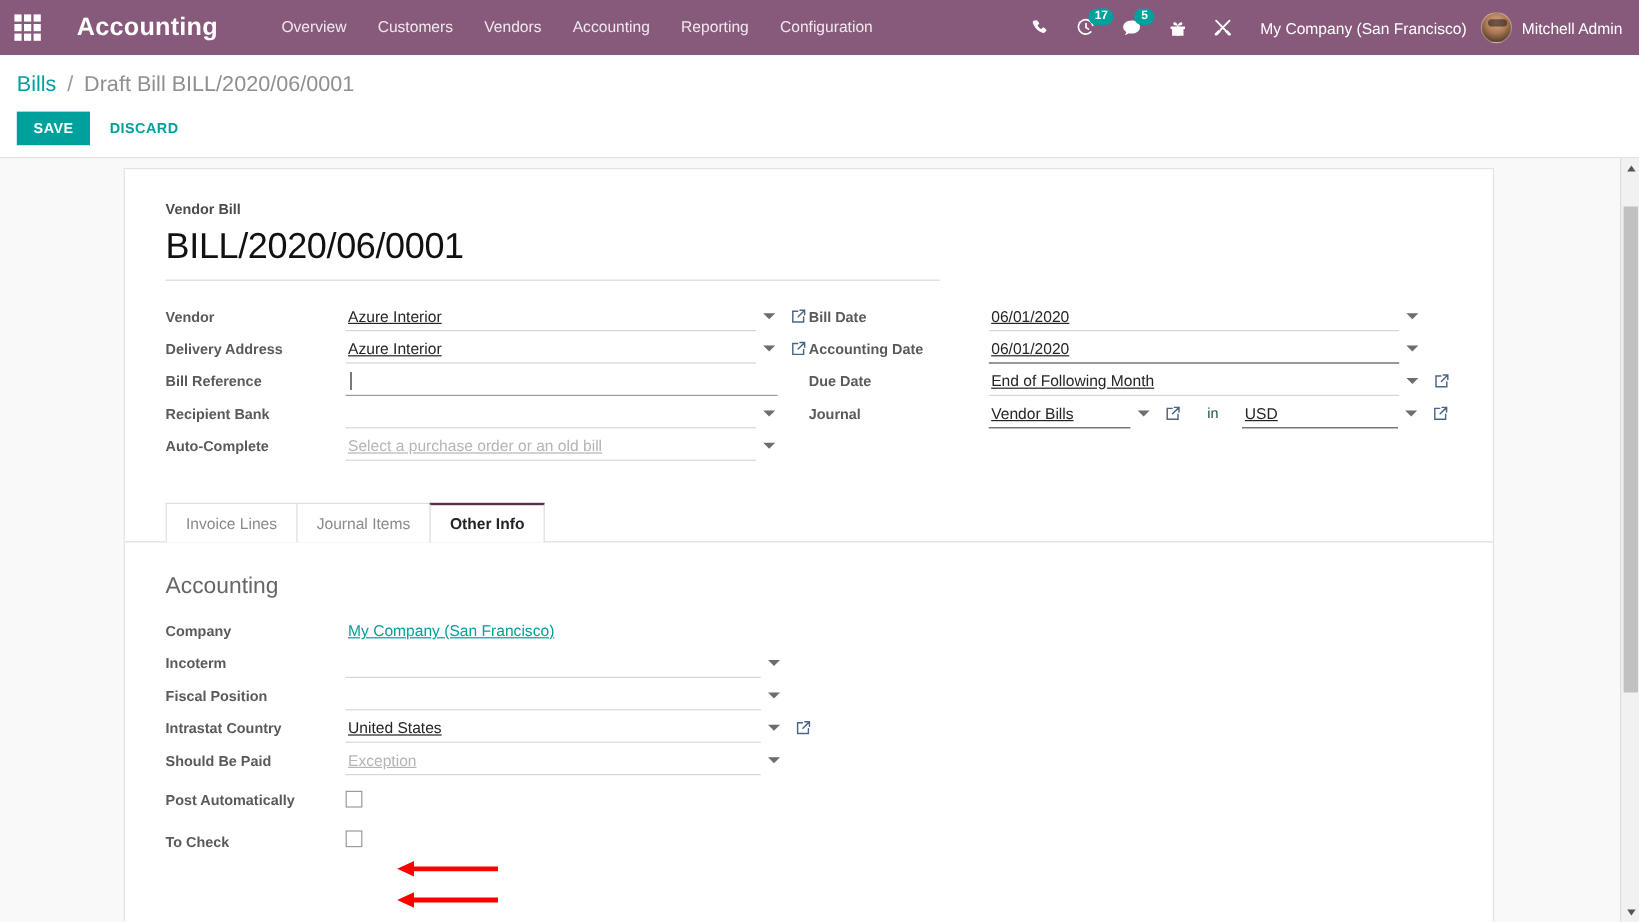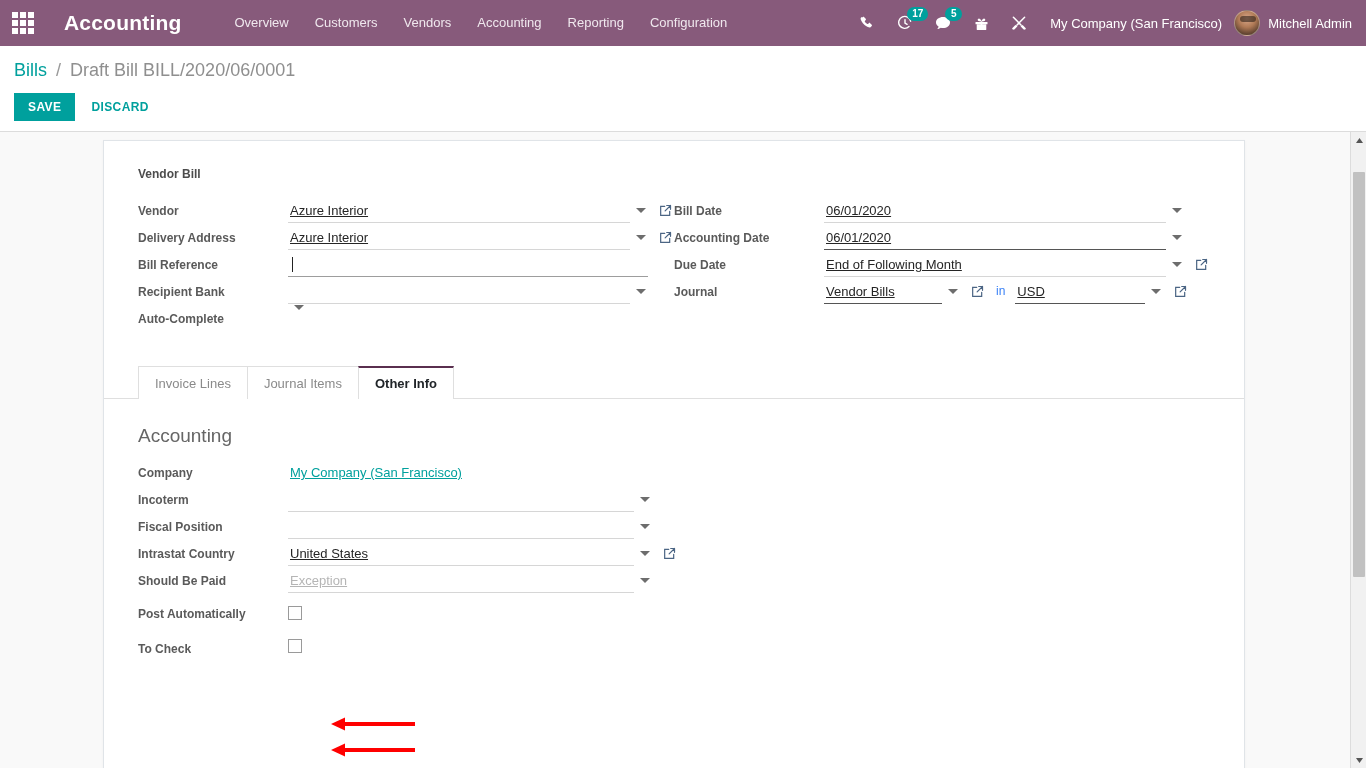--- a/index.html
+++ b/index.html
@@ -176,21 +176,21 @@
     border-top: 5px solid #6d6d6d;
     margin-left: 6px; margin-right: 2px;
     cursor: pointer;
   }
   .ext-link {
     width: 18px; flex: none; margin-left: 8px;
     color: #4b6584; cursor: pointer;
     display: flex; align-items: center; justify-content: center;
   }
   .ext-spacer { width: 26px; flex: none; }
-  .inline-word { font-size: 12px; color: #3b82f6; margin: 0 10px; flex: none; }
+  .inline-word { font-size: 12px; color: #14532d; margin: 0 20px; flex: none; }
   .fcheck {
     width: 14px; height: 14px; flex: none;
     border: 1px solid #9a9a9a; background: #fff;
     cursor: pointer; margin-top: 4px;
   }
 
   
   .notebook { margin-top: 34px; position: relative; }
   .tab-strip {
     display: flex; align-items: flex-end;
@@ -334,20 +334,21 @@
         </svg>
     </span>
   </div>
 </div>
 
 <div class="sheet-bg">
   <div class="sheet">
     <div class="sheet-inner">
 
       <div class="form-subtitle">Vendor Bill</div>
+      <div class="form-title">BILL/2020/06/0001</div>
 
       <div class="fields">
 
         <div class="col left">
 
           <div class="frow">
             <div class="flabel">Vendor</div>
             <div class="fctl">
               <div class="fval">Azure Interior</div>
               <span class="dd-arrow"></span>
@@ -390,20 +391,21 @@
             <div class="fctl">
               <div class="fval"></div>
               <span class="dd-arrow"></span>
               <span class="ext-spacer"></span>
             </div>
           </div>
 
           <div class="frow">
             <div class="flabel">Auto-Complete</div>
             <div class="fctl">
+              <div class="fval placeholder">Select a purchase order or an old bill</div>
               <span class="dd-arrow"></span>
               <span class="ext-spacer"></span>
             </div>
           </div>
         </div>
 
         <div class="col right">
 
           <div class="frow">
             <div class="flabel">Bill Date</div>

